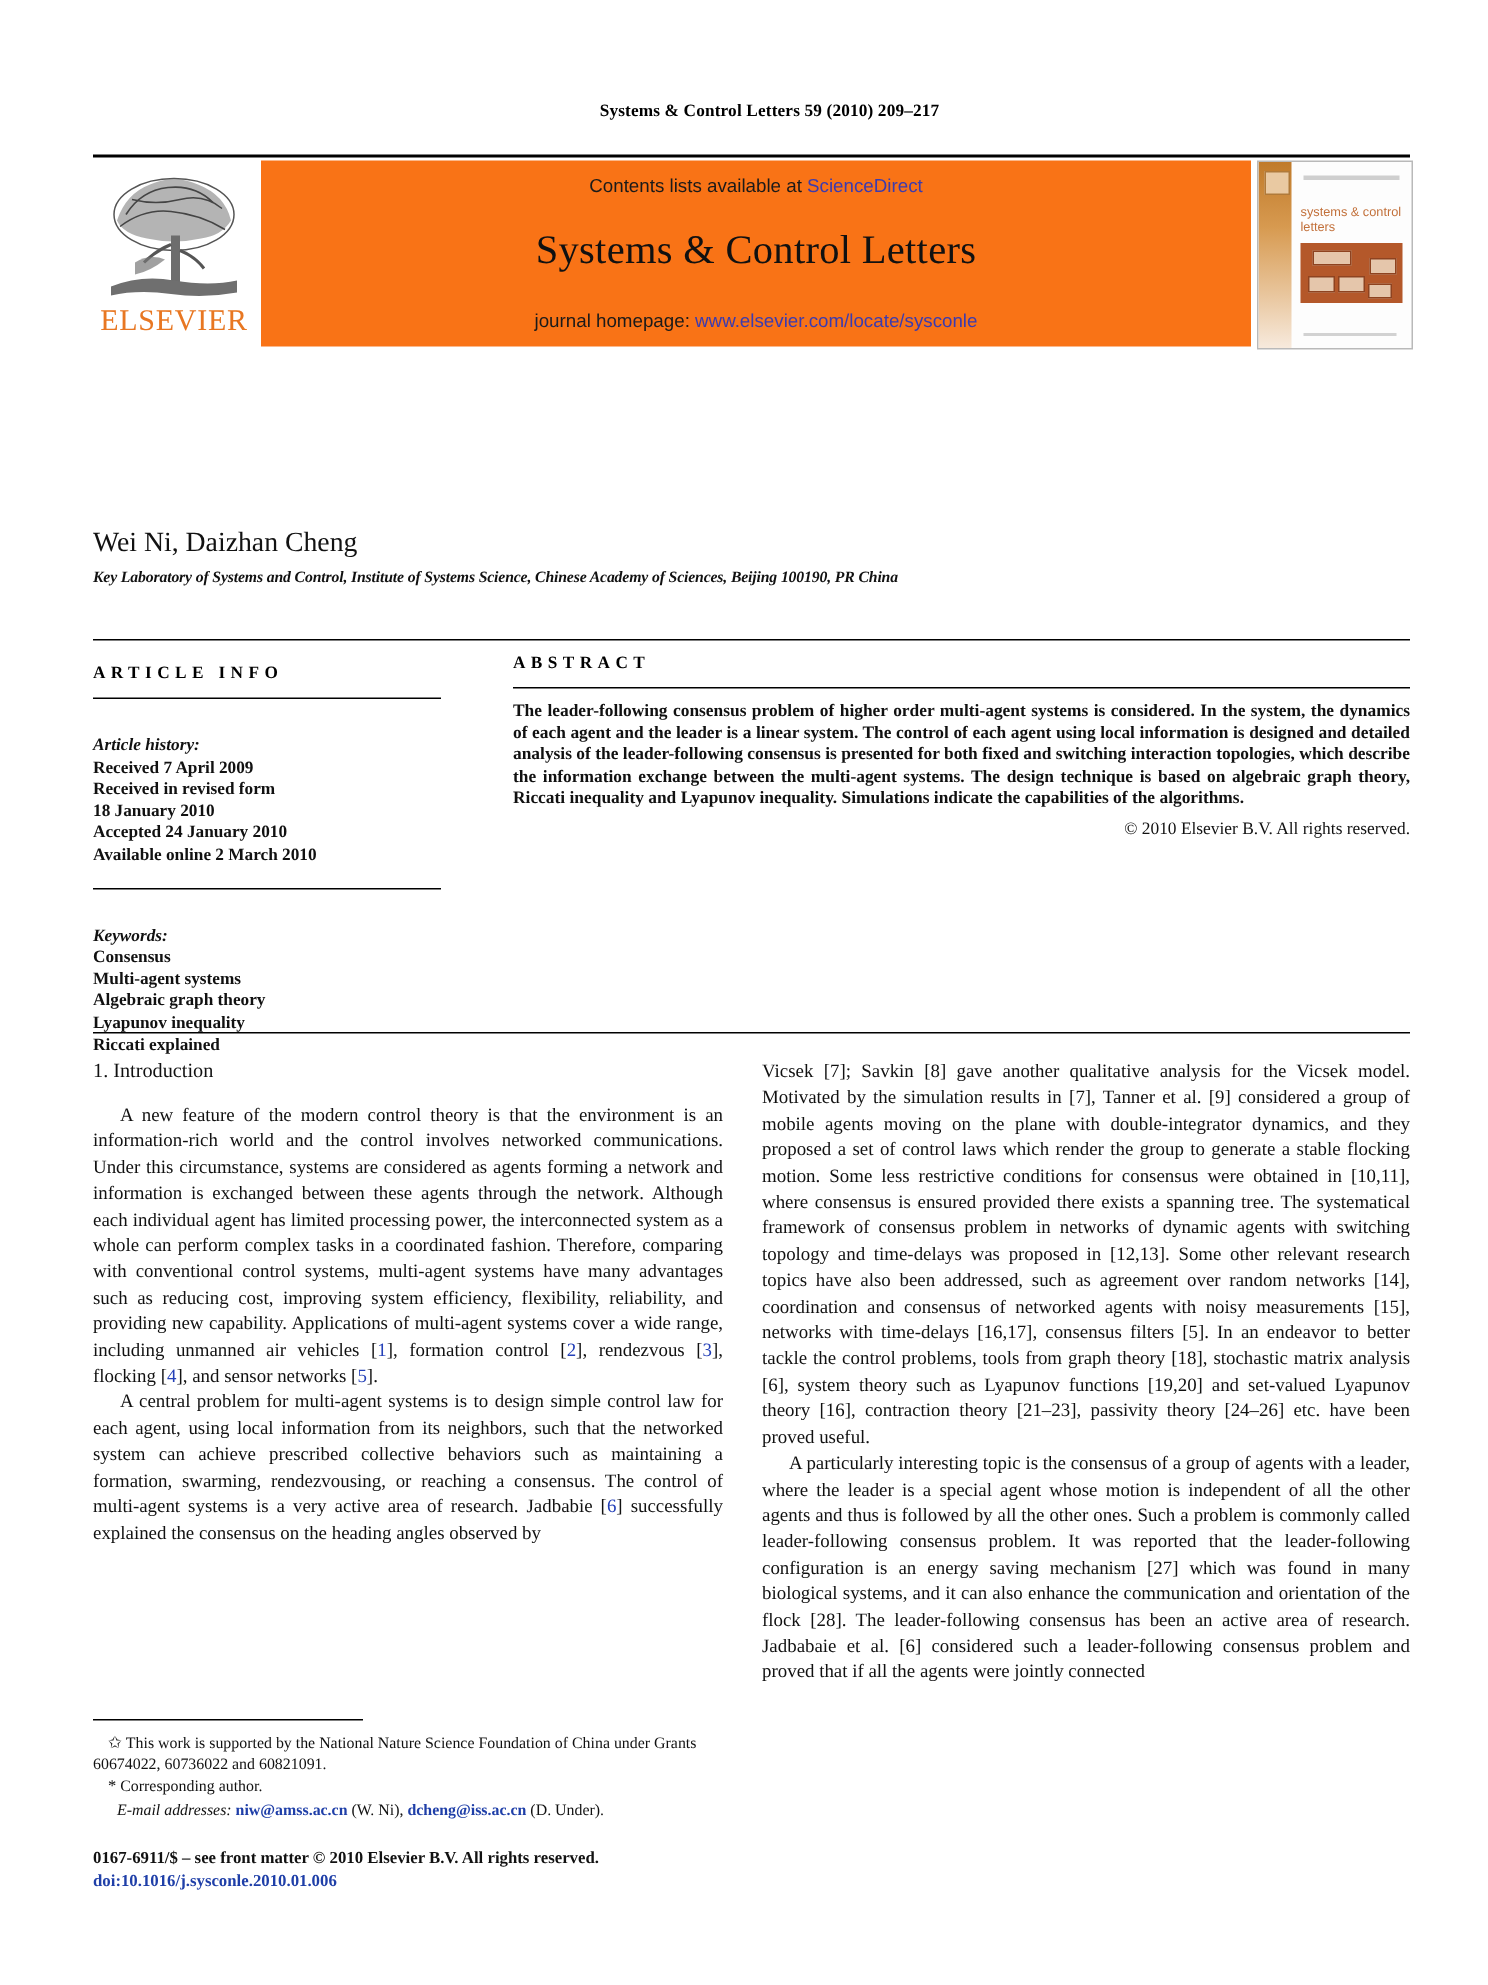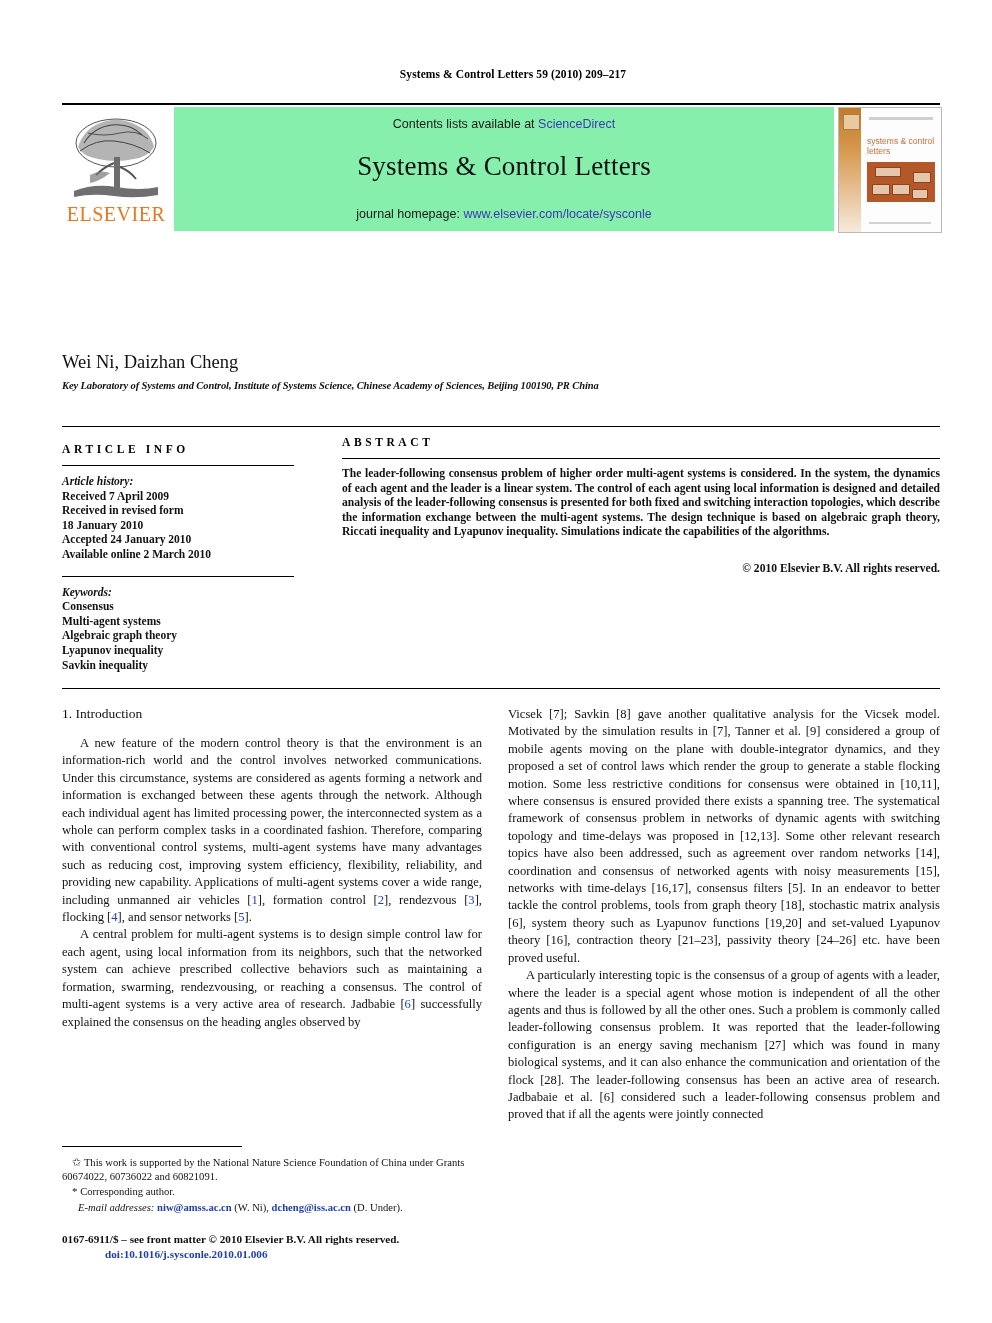--- a/index.html
+++ b/index.html
@@ -67,21 +67,21 @@
     font-size: 20px;
     letter-spacing: 0.5px;
     color: #E87722;
   }
   .banner {
     position: absolute;
     left: 112px;
     top: 2px;
     width: 660px;
     height: 124px;
-    background: #86efac;
+    background: #f97316;
   }
   .banner-top {
     position: absolute;
     left: 0;
     top: 10px;
     width: 660px;
     text-align: center;
     font-family: "Liberation Sans", sans-serif;
     font-size: 12.5px;
     color: #1a1a1a;
@@ -246,43 +246,43 @@
     color: #000;
   }
   .hrule {
     border-top: 1.6px solid #000;
     margin-top: 10px;
   }
   .info-block {
     font-size: 11.5px;
     line-height: 14.6px;
     font-weight: bold;
-    margin-top: 8px;
+    margin-top: 24px;
     color: #111;
   }
   .info-block .it {
     font-style: italic;
   }
   .info-sep {
     border-top: 1.6px solid #000;
     margin-top: 14px;
   }
   .abstract-body {
     margin-top: 8px;
     font-size: 11.6px;
     line-height: 14.6px;
     font-weight: bold;
     text-align: justify;
     color: #111;
   }
   .abstract-copy {
-    margin-top: 22px;
+    margin-top: 6px;
     text-align: right;
     font-size: 11.6px;
-    font-weight: bold;
+    font-weight: normal;
     color: #111;
   }
 
   
   .col-left {
     position: absolute;
     left: 62px;
     top: 706px;
     width: 420px;
   }
@@ -355,21 +355,20 @@
     left: 62px;
     top: 1232px;
     width: 440px;
     font-size: 11.2px;
     line-height: 15px;
     font-weight: bold;
     color: #111;
   }
   .issn .doi {
     color: #1f3fa8;
-    margin-left: 43px;
   }
 </style>
 </head>
 <body>
 
 <div class="page">
 
   <div class="running-head">Systems &amp; Control Letters 59 (2010) 209–217</div>
 
   <div class="masthead">
@@ -437,21 +436,21 @@
       <div>Accepted 24 January 2010</div>
       <div>Available online 2 March 2010</div>
     </div>
     <div class="info-sep"></div>
     <div class="info-block">
       <div class="it">Keywords:</div>
       <div>Consensus</div>
       <div>Multi-agent systems</div>
       <div>Algebraic graph theory</div>
       <div>Lyapunov inequality</div>
-      <div>Savkin inequality</div>
+      <div>Riccati explained</div>
     </div>
   </div>
 
   <div class="abstract-col">
     <div class="sec-head">ABSTRACT</div>
     <div class="hrule"></div>
     <div class="abstract-body">The leader-following consensus problem of higher order multi-agent systems is considered. In the system, the dynamics of each agent and the leader is a linear system. The control of each agent using local information is designed and detailed analysis of the leader-following consensus is presented for both fixed and switching interaction topologies, which describe the information exchange between the multi-agent systems. The design technique is based on algebraic graph theory, Riccati inequality and Lyapunov inequality. Simulations indicate the capabilities of the algorithms.</div>
     <div class="abstract-copy">© 2010 Elsevier B.V. All rights reserved.</div>
   </div>
 

